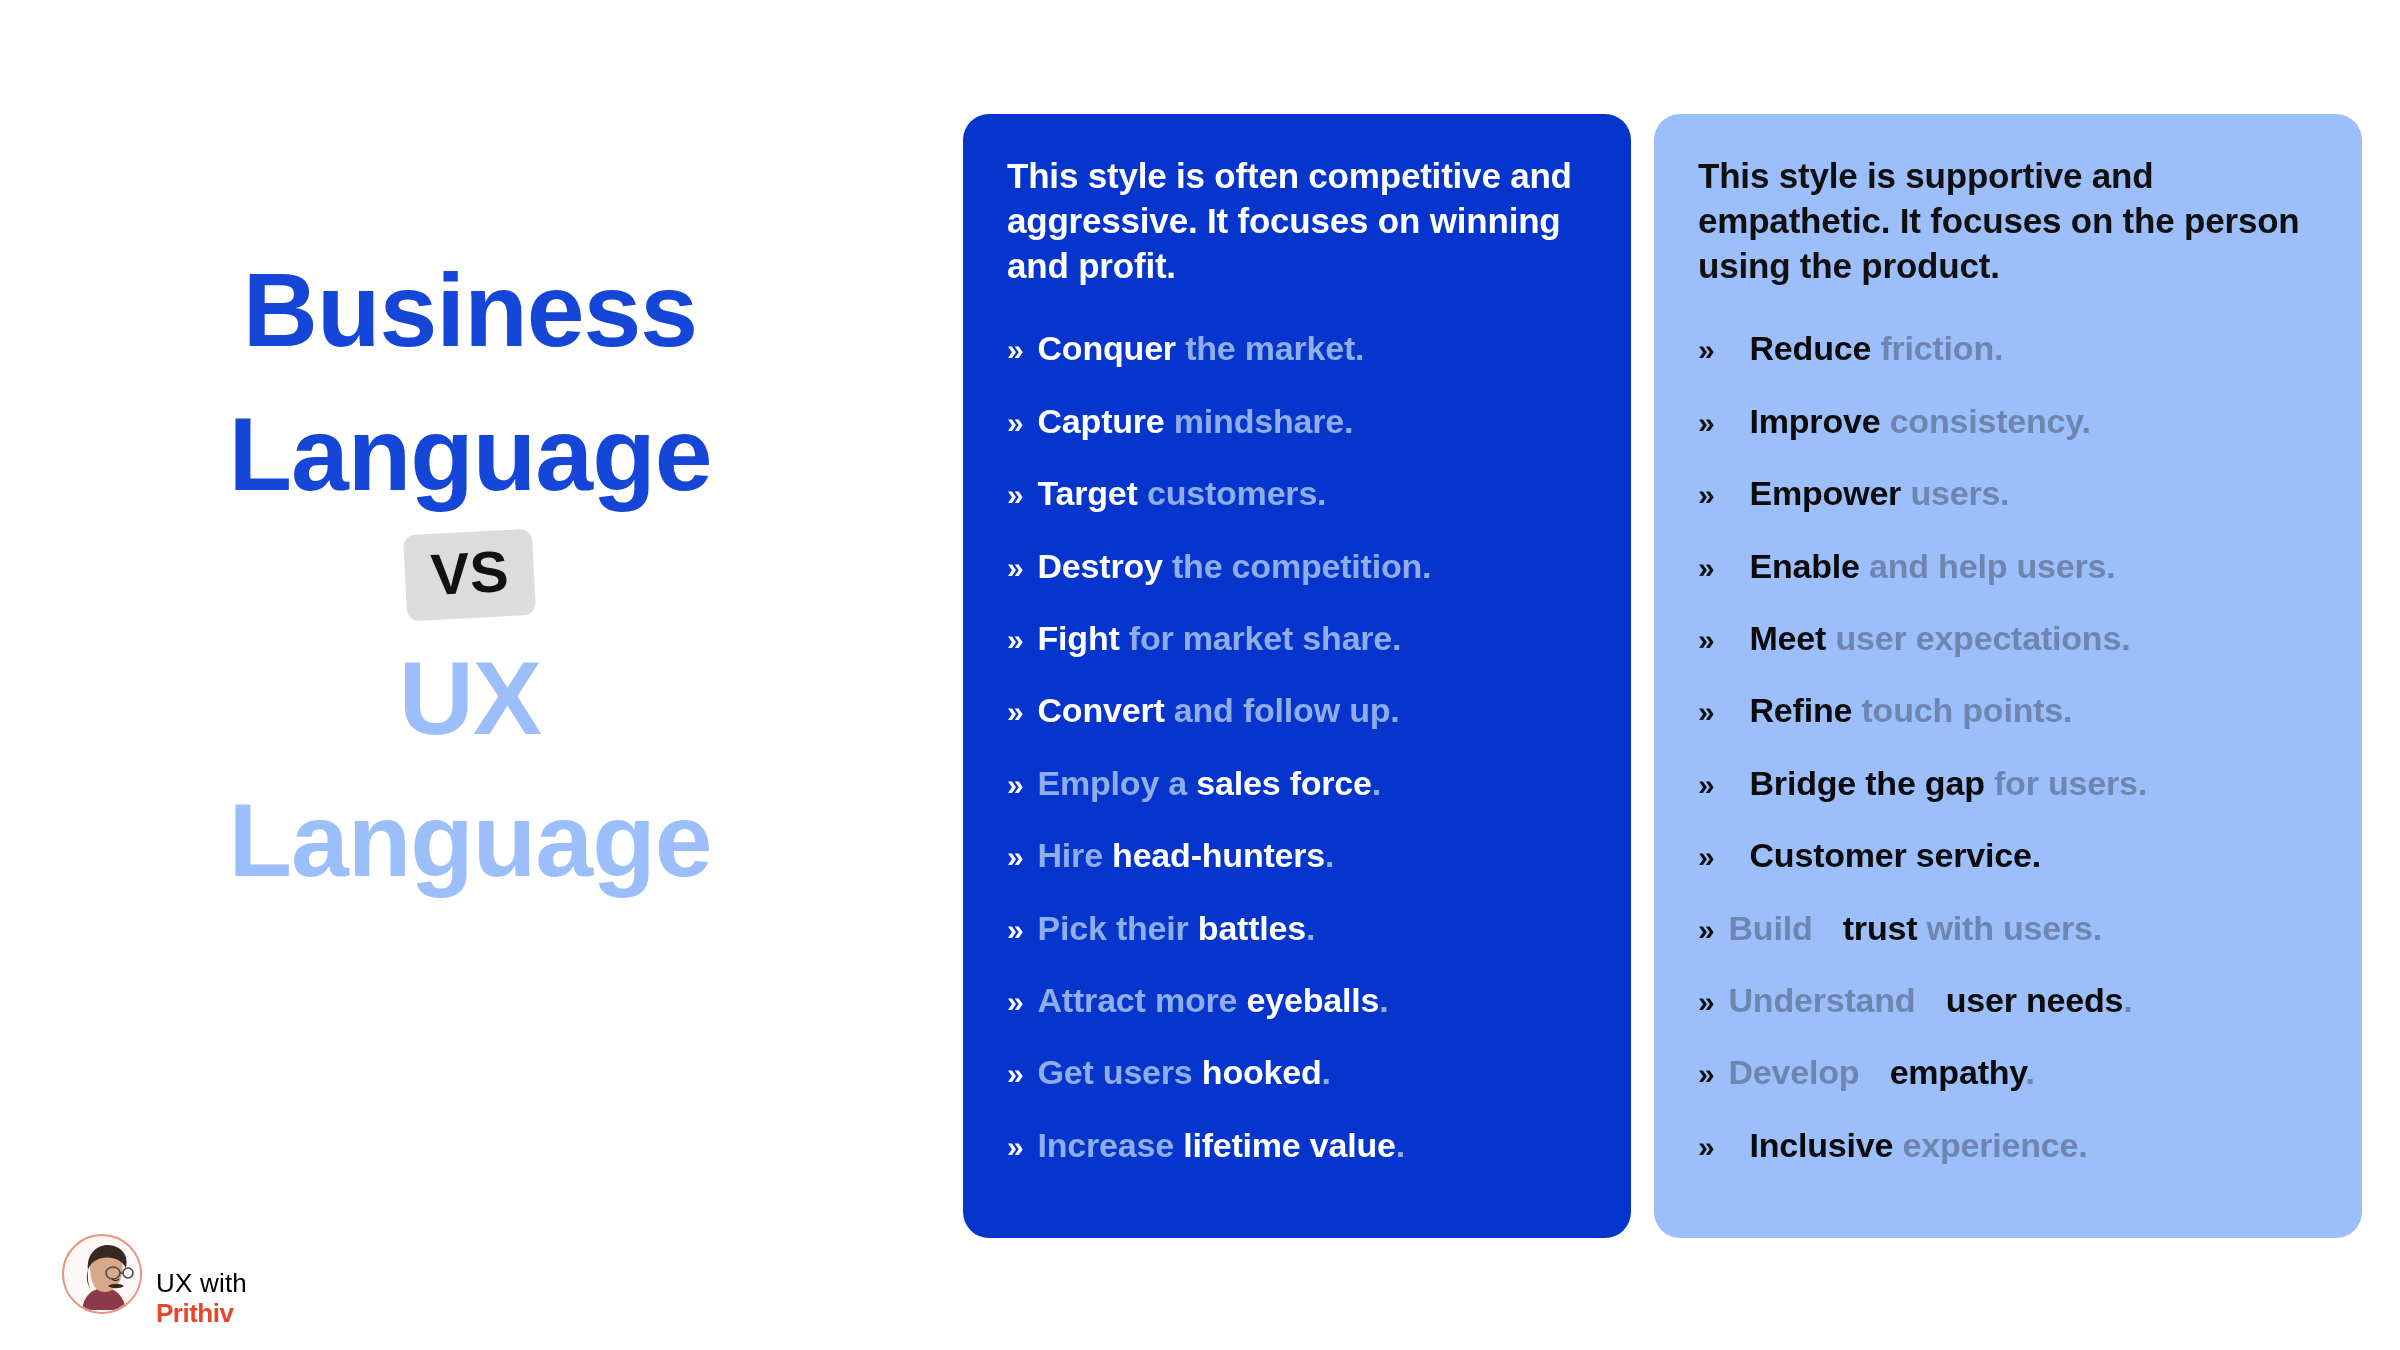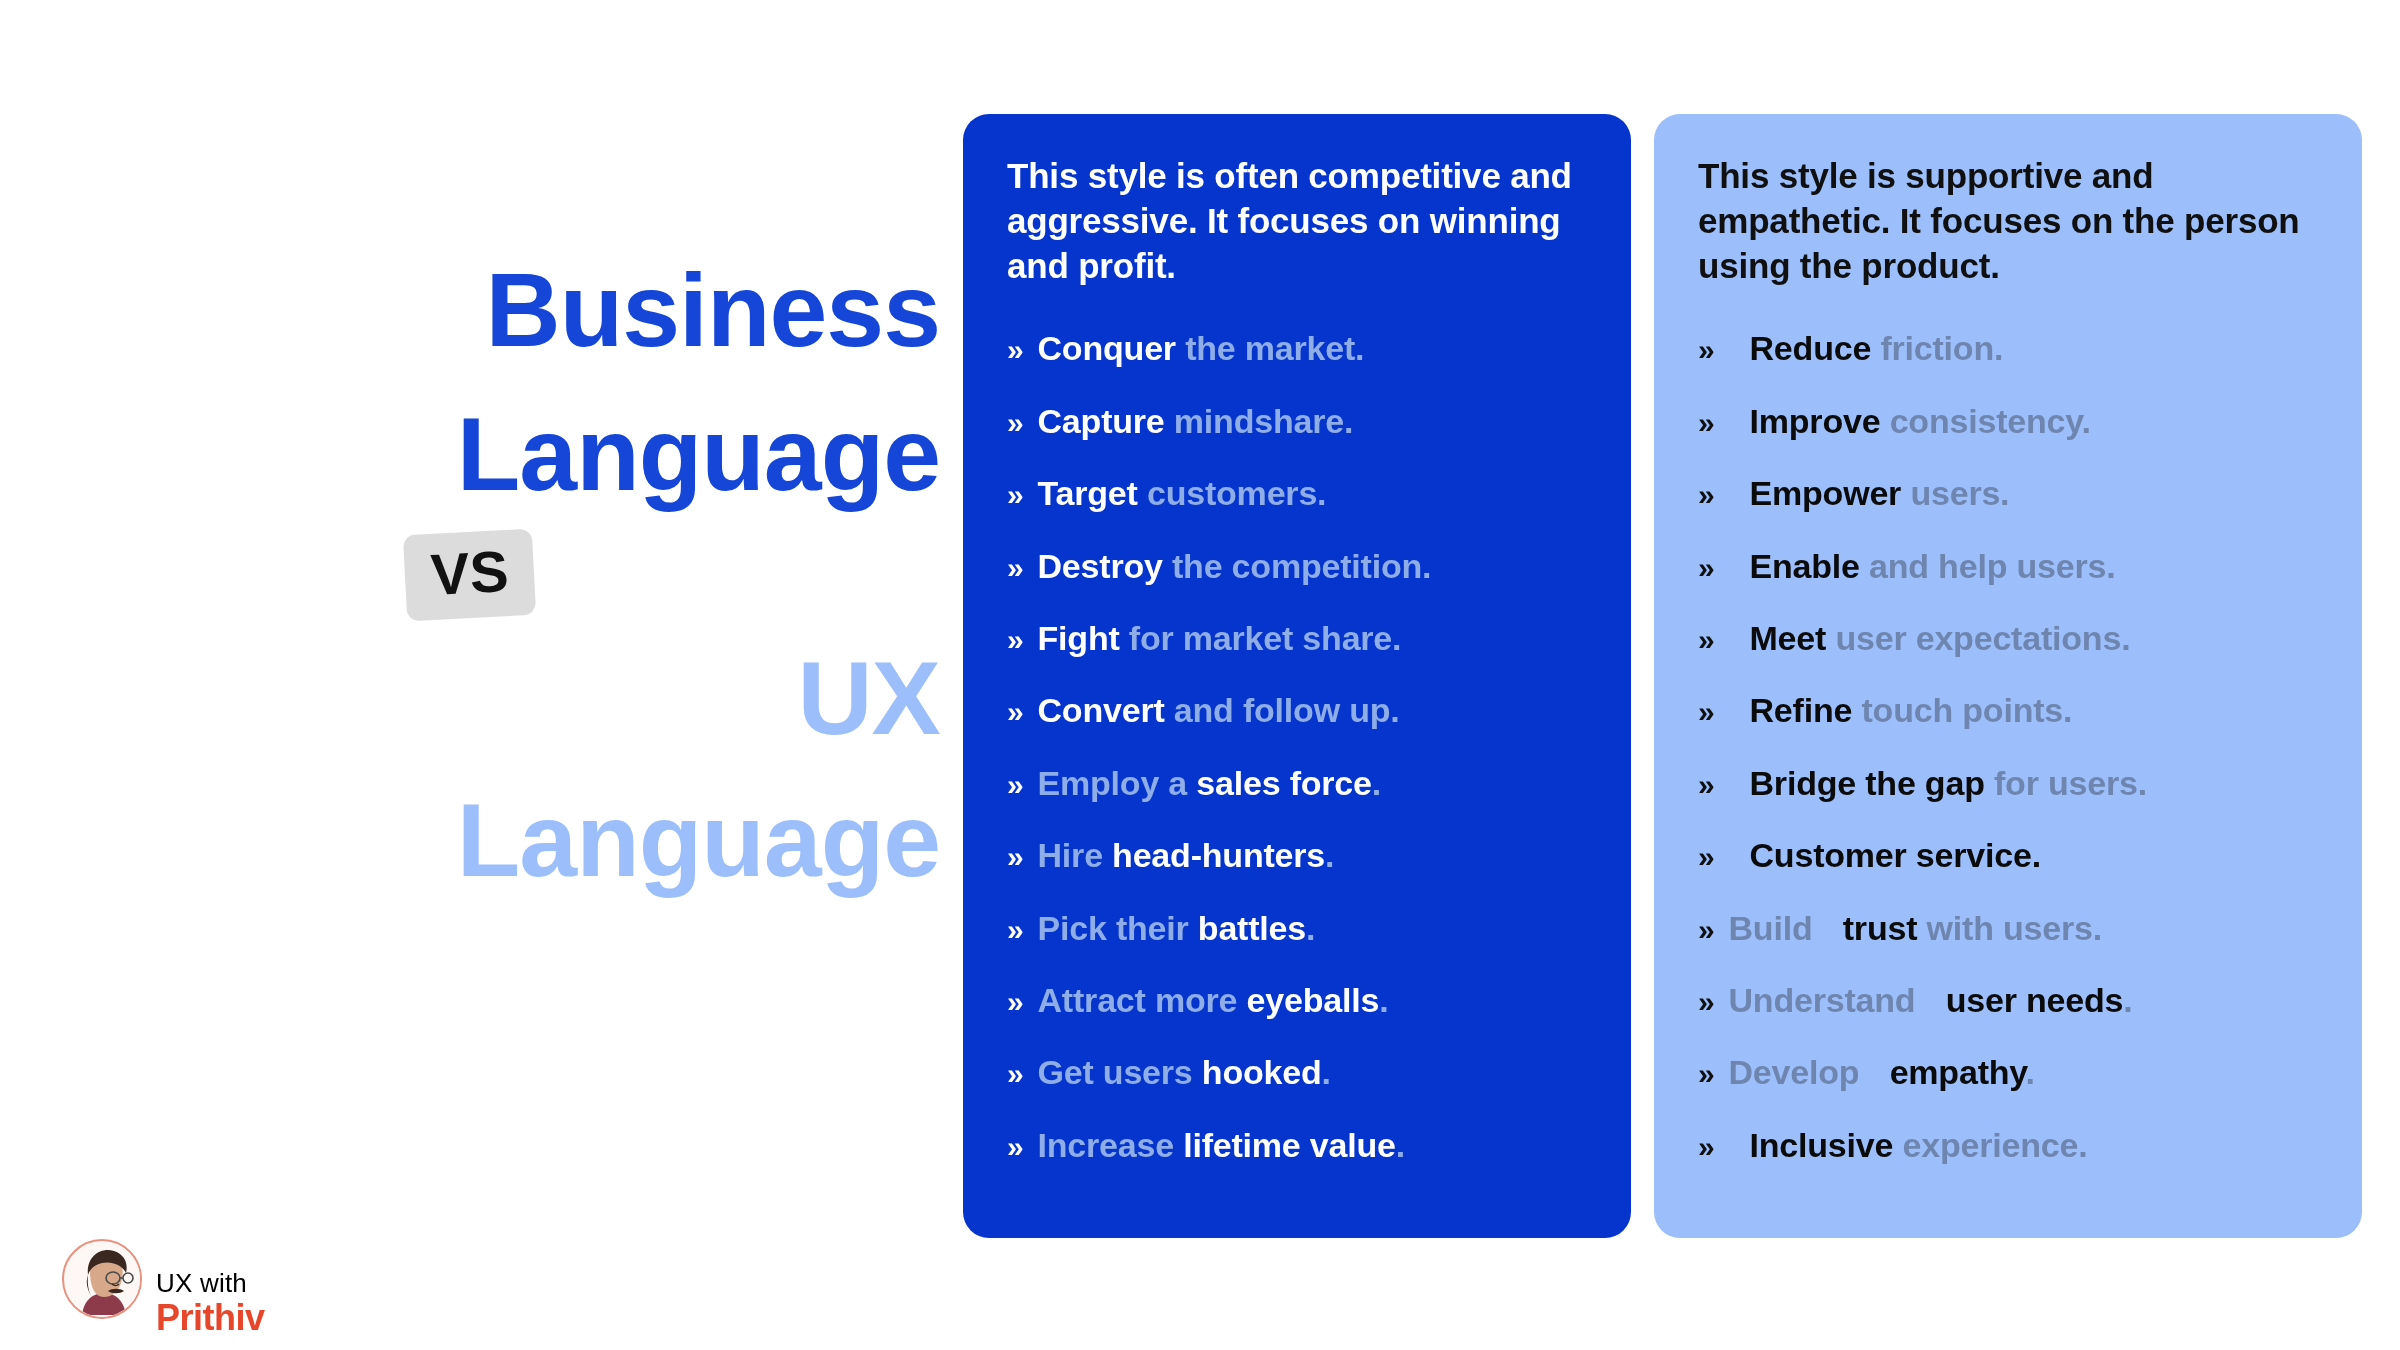--- a/index.html
+++ b/index.html
@@ -17,21 +17,20 @@
     left:0px; top:258px;
     width:940px;
     text-align:center;
   }
   .title-line {
     font-weight:bold;
     font-size:104px;
     line-height:1.0;
     letter-spacing:-1px;
     white-space:nowrap;
-    text-align:right;
   }
   .title-biz { color:#1546D8; }
   .title-ux  { color:#9CBFFC; }
   .t-gap-1 { height:40px; }
   .t-gap-2 { height:26px; }
   .t-gap-3 { height:28px; }
   .t-gap-4 { height:38px; }
 
   .vs-wrap { display:flex; justify-content:center; }
   .vs-badge {
@@ -55,21 +54,21 @@
   }
   .logo-avatar {
     width:80px; height:80px; border-radius:50%;
     border:2px solid #E8917F;
     overflow:hidden; flex:none;
     background:#fdf7f5;
     position:relative;
   }
   .logo-text { display:flex; flex-direction:column; justify-content:center; line-height:1; }
   .logo-top { font-size:26px; font-weight:normal; color:#000000; letter-spacing:.2px;margin-top:48px; }
-  .logo-bottom { font-size:36px; font-weight:bold; color:#E8462B; letter-spacing:-.5px; margin-top:4px; }
+  .logo-bottom { font-size:26px; font-weight:bold; color:#E8462B; letter-spacing:-.5px; margin-top:4px; }
 
   
   .card {
     position:absolute;
     top:114px;
     height:1124px;
     border-radius:26px;
     padding:40px 44px 0 44px;
   }
   .card-business { left:963px; width:668px; background:#0535CC; }

